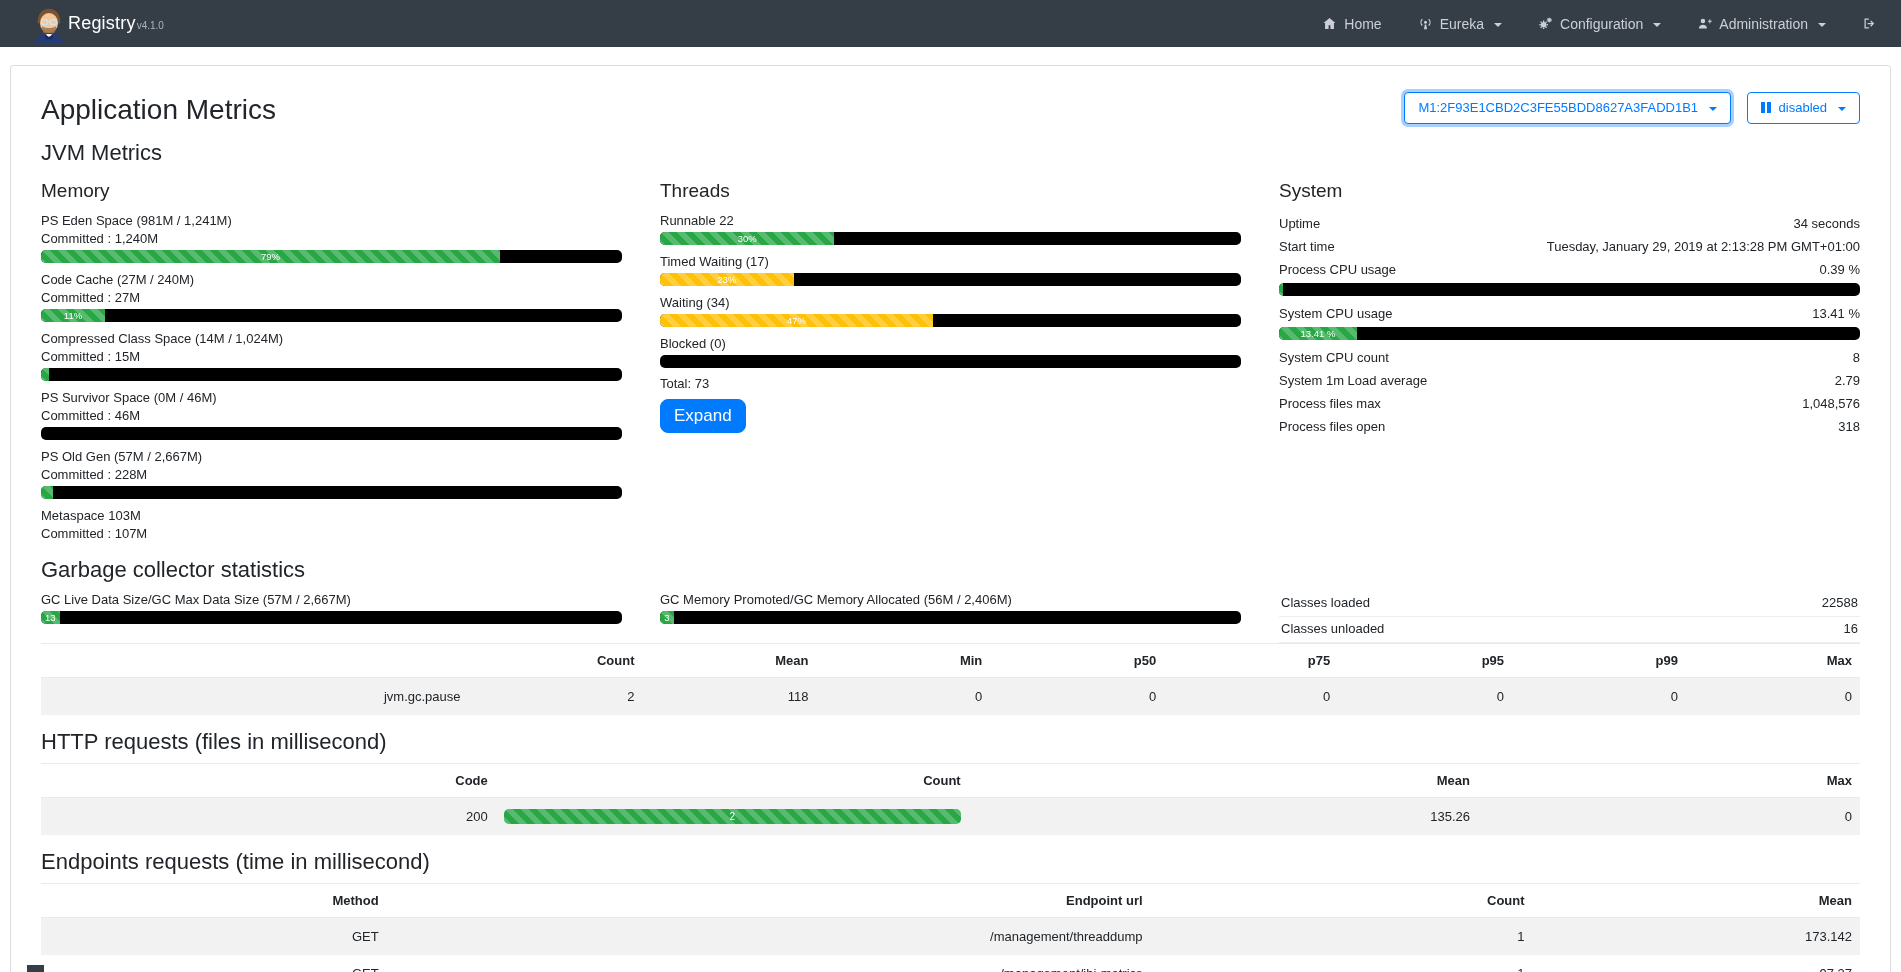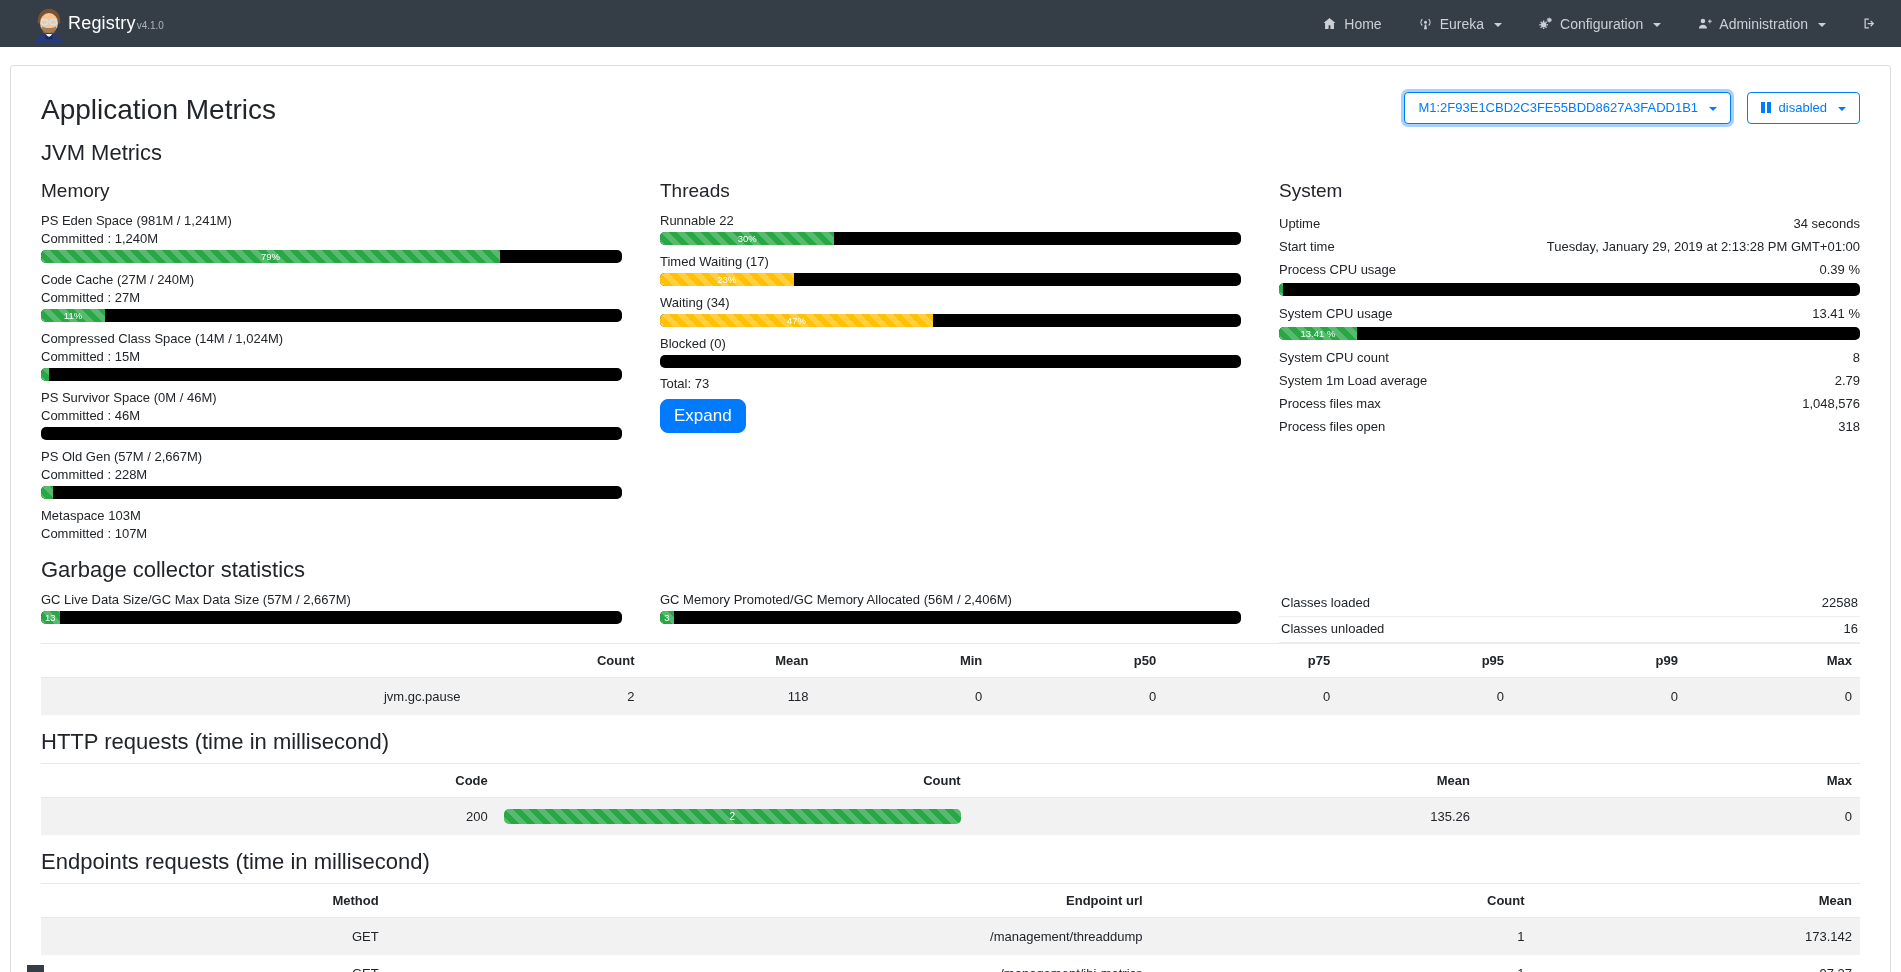--- a/index.html
+++ b/index.html
@@ -369,21 +369,21 @@
           <td class="num">0</td>
           <td class="num">0</td>
           <td class="num">0</td>
           <td class="num">0</td>
           <td class="num">0</td>
         </tr>
       </tbody>
     </table>
   </div>
 
-  <h3 class="section-title">HTTP requests (time in millisecond)</h3>
+  <h3 class="section-title">HTTP requests (files in millisecond)</h3>
 
   <div class="table-wrap">
     <table>
       <colgroup>
           <col style="width:25%">
           <col style="width:26%">
           <col style="width:28%">
           <col style="width:21%">
         </colgroup>
       <thead>

